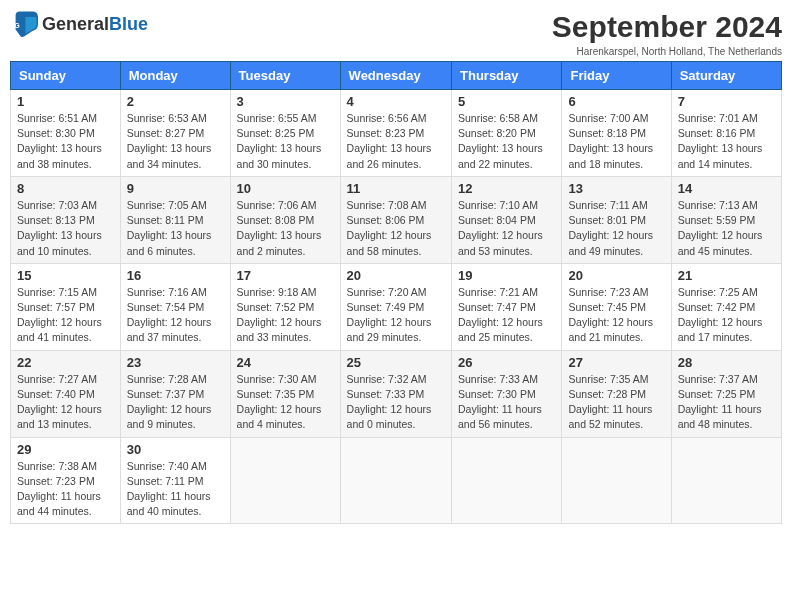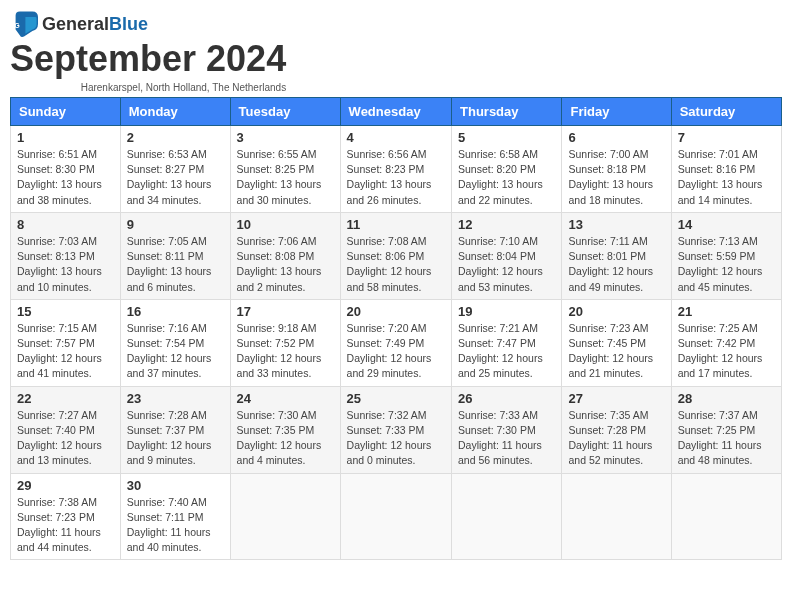--- a/index.html
+++ b/index.html
@@ -8,36 +8,35 @@
       background: #fff;
       width: 792px;
       min-height: 612px;
       padding: 10px;
     }
     .header-area {
       display: flex;
       justify-content: space-between;
       align-items: flex-start;
       margin-bottom: 4px;
-      flex-direction: column;
     }
     .logo {
       display: flex;
       align-items: center;
       gap: 4px;
     }
     .logo-icon {
       width: 28px;
       height: 28px;
     }
     .title-area {
       text-align: right;
     }
     .month-title {
-      font-size: 36px;
+      font-size: 30px;
       font-weight: bold;
       color: #333;
     }
     .location-title {
       font-size: 10px;
       color: #555;
       margin-top: 2px;
     }
     .calendar-table {
       width: 100%;

